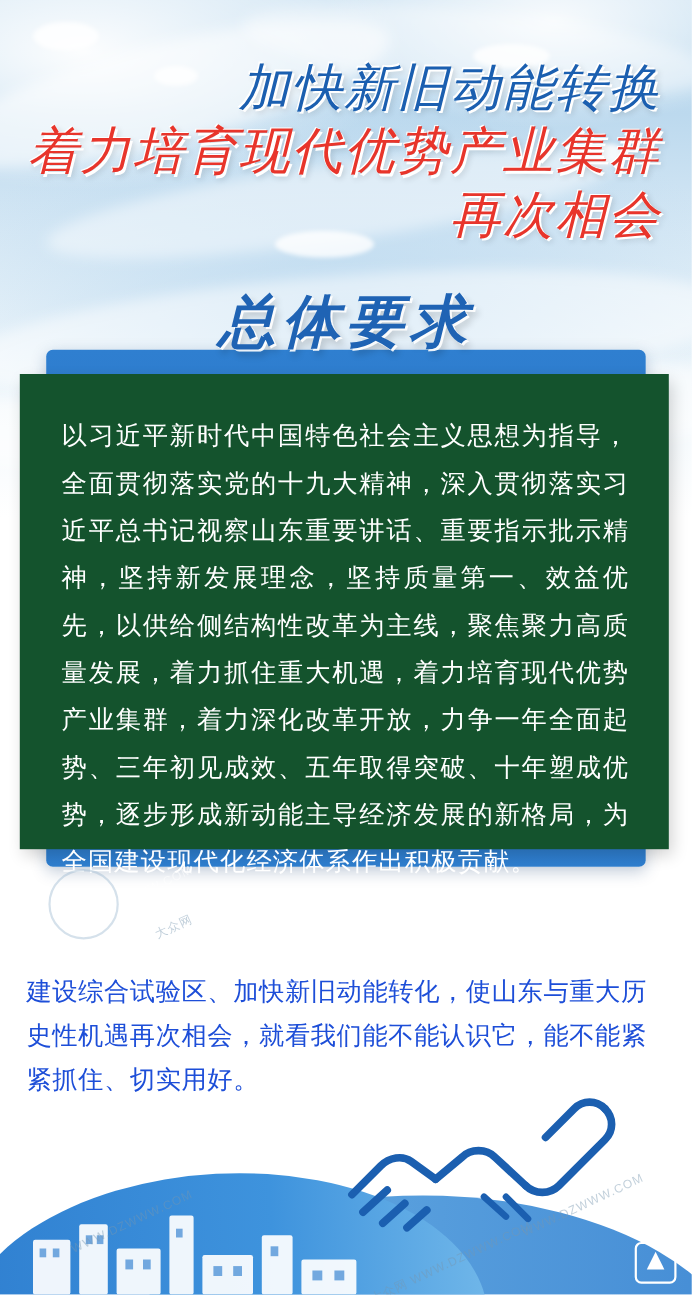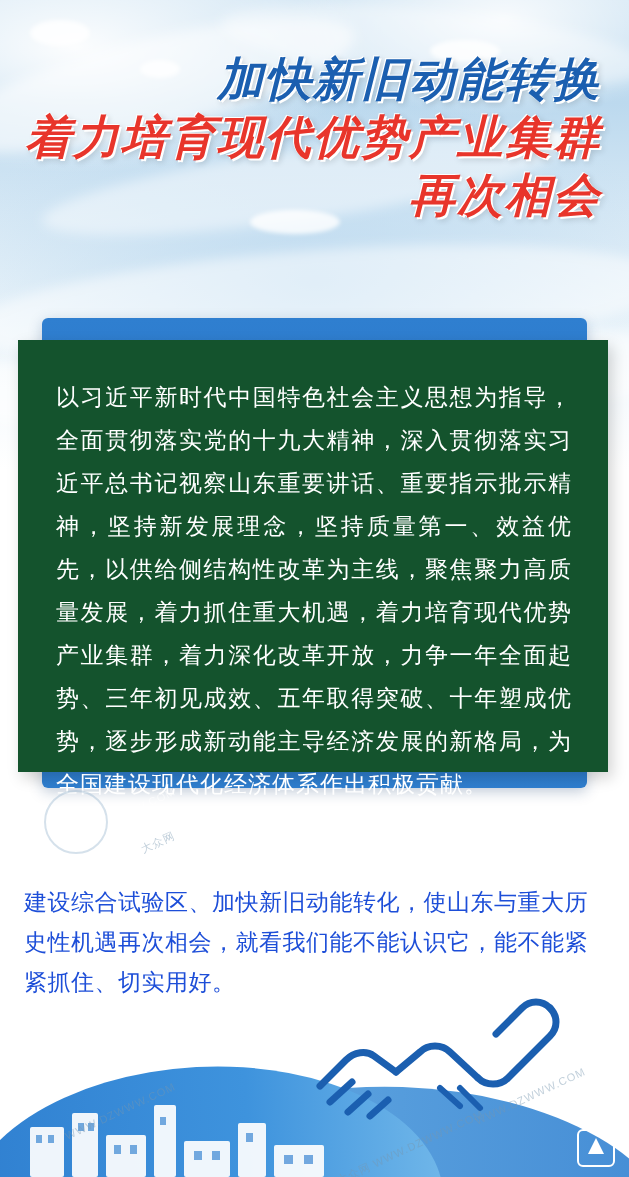--- a/index.html
+++ b/index.html
@@ -56,21 +56,21 @@
     left: 0;
     top: 50px;
     width: 629px;
     text-align: right;
     padding-right: 28px;
     box-sizing: border-box;
     z-index: 6;
   }
   .hl-line {
     font-family: "DejaVu Sans", sans-serif;
-    font-weight: bold;
+    font-weight: normal;
     font-size: 46px;
     line-height: 58px;
     letter-spacing: 2px;
     font-style: italic;
     margin: 0;
     white-space: nowrap;
   }
   .hl-blue {
     color: #1b5fb0;
     text-shadow:
@@ -266,20 +266,23 @@
     <div class="spray" style="left:520px; top:130px; width:50px; height:20px;"></div>
     <div class="spray" style="left:250px; top:210px; width:90px; height:24px;"></div>
   </div>
 
   <div class="headline">
     <div class="hl-line hl-blue">加快新旧动能转换</div>
     <div class="hl-line hl-red">着力培育现代优势产业集群</div>
     <div class="hl-line hl-red">再次相会</div>
   </div>
 
+  <div class="section-title">
+    <span>总体要求</span>
+  </div>
 
   <div class="ribbon"></div>
 
   <div class="red-card">
     <div class="body-text">以习近平新时代中国特色社会主义思想为指导，全面贯彻落实党的十九大精神，深入贯彻落实习近平总书记视察山东重要讲话、重要指示批示精神，坚持新发展理念，坚持质量第一、效益优先，以供给侧结构性改革为主线，聚焦聚力高质量发展，着力抓住重大机遇，着力培育现代优势产业集群，着力深化改革开放，力争一年全面起势、三年初见成效、五年取得突破、十年塑成优势，逐步形成新动能主导经济发展的新格局，为全国建设现代化经济体系作出积极贡献。</div>
   </div>
 
   <div class="wm wm-rot" style="left:60px; top:810px;">WWW.DZWWW.COM</div>
   <div class="wm wm-dark wm-rot" style="left:140px; top:835px;">大众网</div>
   <div class="wm wm-dark wm-rot" style="left:470px; top:1090px;">WWW.DZWWW.COM</div>

